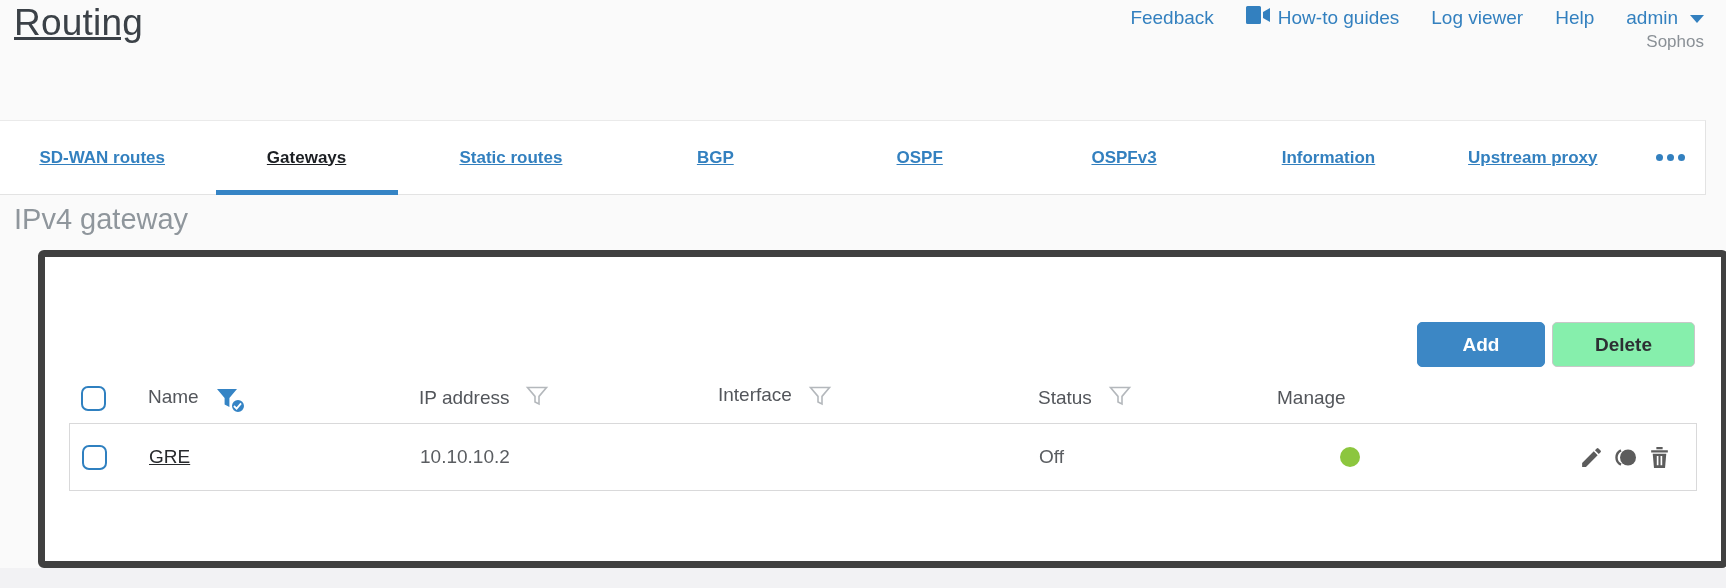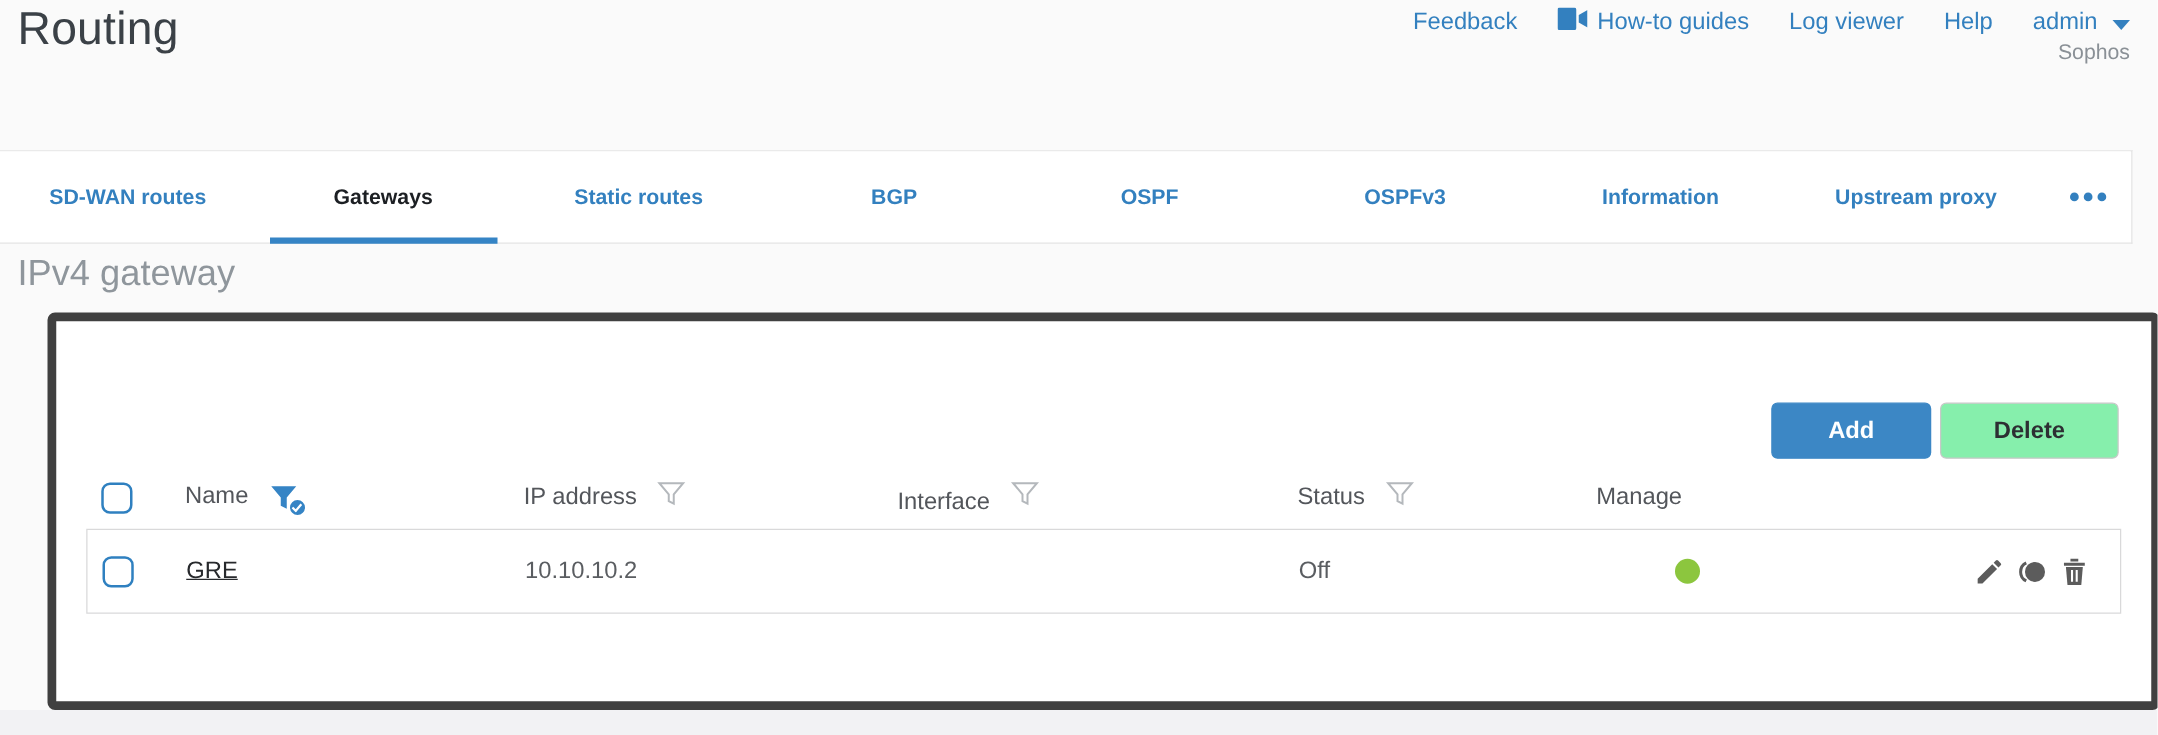--- a/index.html
+++ b/index.html
@@ -7,21 +7,21 @@
   body {
     font-family:"Liberation Sans", sans-serif;
     background:#fafafa;
     position:relative;
     overflow:hidden;
     color:#36393d;
   }
   
   .page-title {
     position:absolute; left:14px; top:2px;
-    font-size:37px; font-weight:400; color:#3b4147; letter-spacing:.2px;
+    font-size:37px; font-weight:400; color:#3b4147; letter-spacing:.2px;text-decoration:underline;
   }
   .top-nav {
     position:absolute; top:6px; right:22px;
     display:flex; align-items:center; gap:32px;
     font-size:19px; color:#3380bf; font-weight:400;
   }
   .top-nav .navlink { cursor:pointer; display:flex; align-items:center; gap:8px; color:#3380bf; }
   .caret-down {
     width:0; height:0; border-left:7px solid transparent; border-right:7px solid transparent;
     border-top:8px solid #3380bf; display:inline-block; margin-left:4px; margin-top:3px;
@@ -34,21 +34,21 @@
 
   
   .tabstrip {
     position:absolute; left:0; top:120px; width:1706px; height:75px;
     background:#ffffff;
     border-top:1px solid #eaeaea; border-bottom:1px solid #e3e3e3; border-right:1px solid #e3e3e3;
     display:flex; align-items:stretch;
   }
   .tab {
     flex:1 1 0; display:flex; align-items:center; justify-content:center;
-    font-size:17px; font-weight:700; color:#3380bf; cursor:pointer; position:relative;
+    font-size:17px; font-weight:700; color:#3380bf; cursor:pointer; position:relative;text-decoration:underline;
   }
   .tab.active { color:#1c1f23; }
   .tab.active::after {
     content:""; position:absolute; bottom:-1px; left:50%; transform:translateX(-50%);
     width:182px; height:5px; background:#3584c5;
   }
   .tab-overflow {
     flex:0 0 70px; display:flex; align-items:center; justify-content:center; gap:4px; cursor:pointer;
   }
   .tab-overflow .dot { width:7px; height:7px; border-radius:50%; background:#3380bf; }
@@ -79,21 +79,21 @@
   
   .table-wrap { position:absolute; left:24px; right:24px; top:116px; }
   .trow { display:flex; align-items:center; }
   .thead { height:50px; color:#53565b; font-size:19px; }
   .tbody-row {
     height:68px; border:1px solid #d9d9da; background:#fff; font-size:19px; color:#5a5d61;
   }
   .c0 { flex:0 0 67px;  padding-left:12px; }
   .c1 { flex:0 0 271px; padding-left:12px; display:flex; align-items:flex-start; gap:16px; }
   .c2 { flex:0 0 299px; padding-left:12px; display:flex; align-items:center; gap:16px; }
-  .c3 { flex:0 0 320px; padding-left:12px; display:flex; align-items:flex-end; gap:16px; }
+  .c3 { flex:0 0 320px; padding-left:12px; display:flex; align-items:flex-start; gap:16px; }
   .c4 { flex:0 0 301px; padding-left:12px; display:flex; align-items:center; gap:16px; }
   .c5 { flex:0 0 239px; padding-left:12px; display:flex; align-items:center; gap:16px; }
   .c6 { flex:1 1 auto;  padding-left:12px; display:flex; align-items:center; gap:8px; }
   .checkbox {
     width:25px; height:25px; border:2px solid #2f80c0; border-radius:7px; background:#fff; cursor:pointer;
   }
   .row-link { color:#27292c; text-decoration:underline; cursor:pointer; }
   .status-dot { width:20px; height:20px; border-radius:50%; background:#8cc63e; }
   .filter-badge-wrap { position:relative; display:inline-flex; cursor:pointer; }
   .filter-badge {

